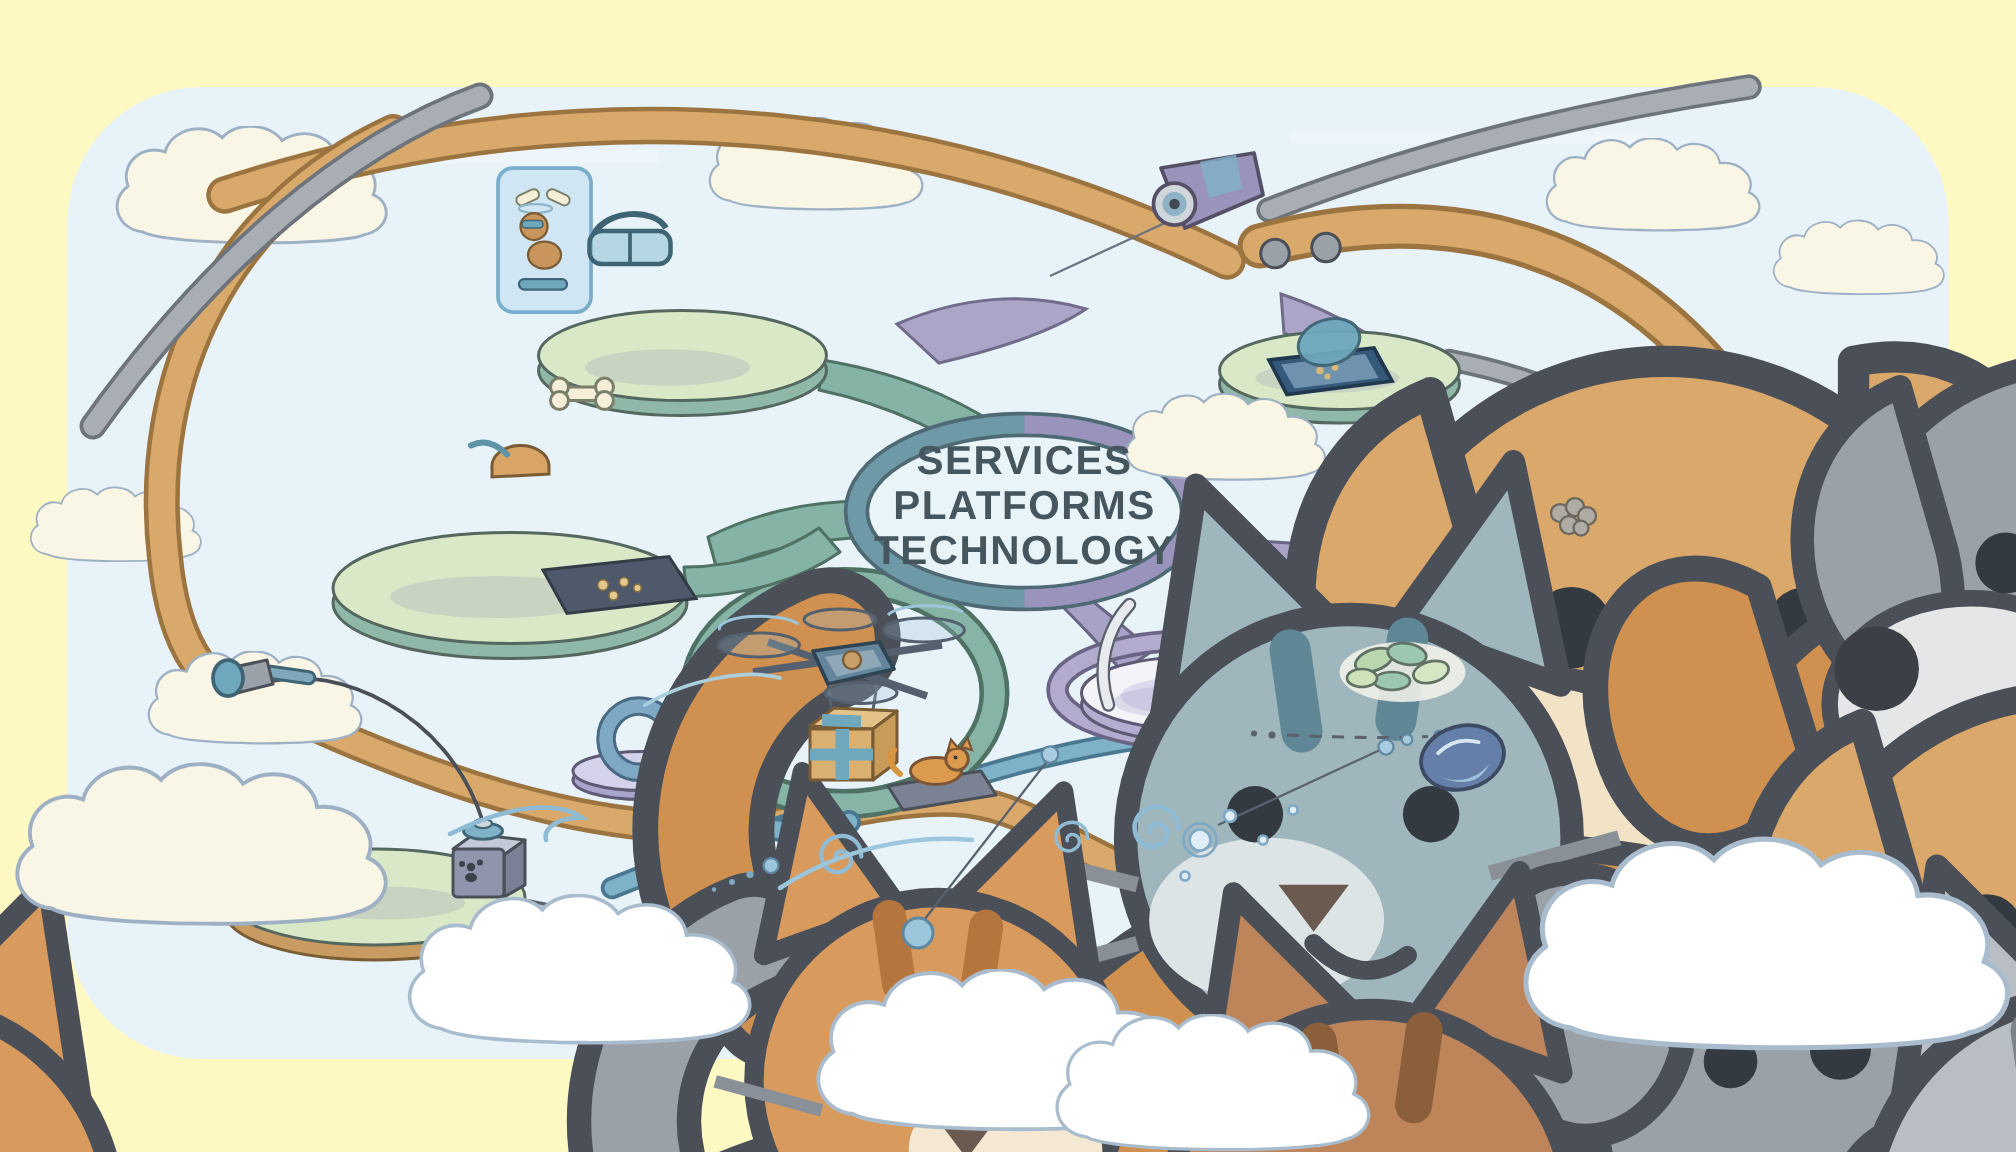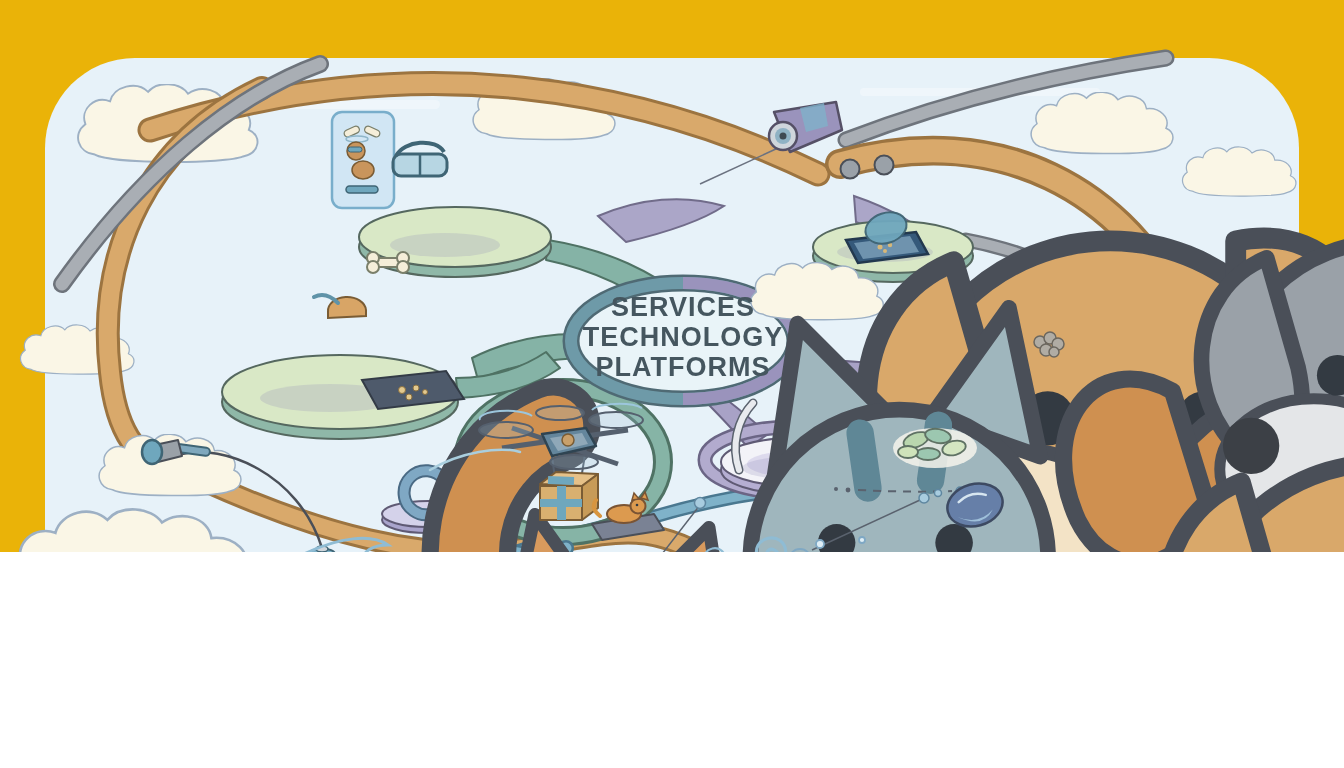--- a/index.html
+++ b/index.html
@@ -1,16 +1,16 @@
 <!DOCTYPE html>
 <html><head>
 <meta charset="utf-8">
 <style>
   html,body{margin:0;padding:0;background:#ffffff;}
-  #stage{position:relative;width:1344px;height:552px;background:#eab308;overflow:hidden;
+  #stage{position:relative;width:1344px;height:768px;background:#fef9c3;overflow:hidden;
          font-family:"Liberation Sans", sans-serif;}
   #scene{position:absolute;left:0;top:0;width:1344px;height:768px;}
   .center-label{position:absolute;left:556px;top:292px;width:254px;text-align:center;
     color:#45565f;font-weight:bold;font-size:27px;line-height:1.12;letter-spacing:1px;}
   
   .p-tan{--body:#d9a86a;--chest:#f3e3c6;}
   .p-tan-str{--body:#d9a86a;--chest:#f3e3c6;--stripe:#b0763a;}
   .p-rust{--body:#cf9050;--chest:#f0dfc0;}
   .p-bluegray{--body:#9fb6bd;--chest:#dde4e6;--stripe:#5f8796;--collar:#4f7ba6;}
   .p-gray{--body:#9aa1a8;--chest:#e4e6e8;}
@@ -506,16 +506,16 @@
 
   <use href="#cloud" class="cl-cream" x="6" y="508" width="260" height="120"></use>
   <use href="#cloud" class="cl-white" x="268" y="596" width="240" height="110"></use>
   <use href="#cloud" class="cl-white" x="540" y="646" width="260" height="118"></use>
   <use href="#cloud" class="cl-white" x="700" y="676" width="220" height="100"></use>
   <use href="#cloud" class="cl-white" x="1010" y="556" width="340" height="160"></use>
 </svg>
 
 <div class="center-label">
   <div>SERVICES</div>
+  <div>PLATFORMS</div>
   <div>TECHNOLOGY</div>
-  <div>PLATFORMS</div>
 </div>
 </div>
 
 </body></html>

